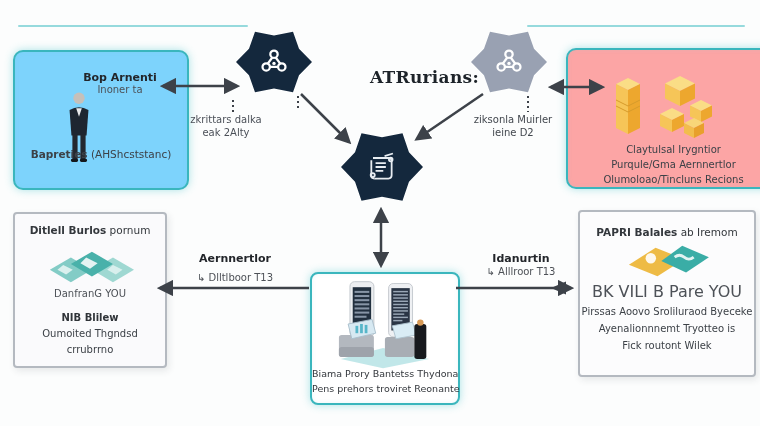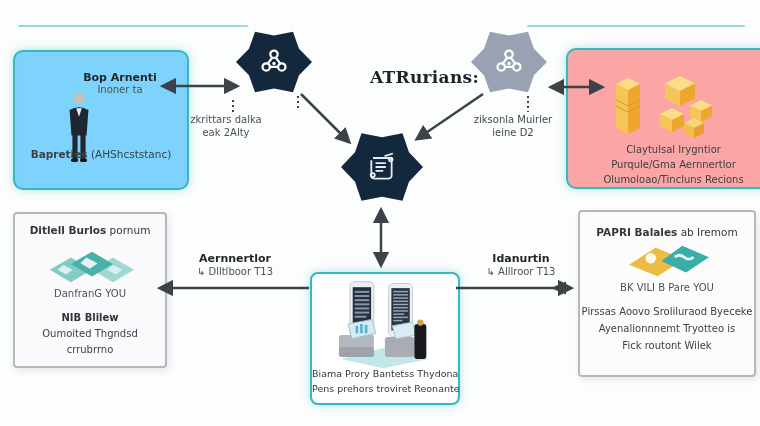--- a/index.html
+++ b/index.html
@@ -115,21 +115,21 @@
   <div class="graybox" style="left:578px;top:210px;width:174px;height:163px;background:#fcfcfd;">
     <div class="abs ctr" style="left:0;right:0;top:14px;font-size:10.5px;">
       <b>PAPRI Balales</b><span> ab Iremom</span>
     </div>
     <svg class="abs" style="left:37px;top:30px;" width="100" height="40" viewBox="0 0 100 42">
       <polygon points="38,6 68,18 40,36 10,24" fill="#eebb45"></polygon>
       <polygon points="66,4 94,16 70,32 44,20" fill="#3aada6"></polygon>
       <circle cx="33" cy="17" r="5.5" fill="#ffffff" opacity="0.9"></circle>
       <path d="M58,16 q5,-4 10,0 q5,4 10,0" stroke="#ffffff" stroke-width="3" fill="none" opacity="0.85"></path>
     </svg>
-    <div class="abs ctr t-sub" style="left:0;right:0;top:70px;font-size:10px;">BK VILI B Pare YOU</div>
+    <div class="abs ctr t-sub" style="left:0;right:0;top:70px;font-size:16px;">BK VILI B Pare YOU</div>
     <div class="abs ctr cap lines" style="left:0;right:0;top:91px;line-height:17px;">
       <div>Pirssas Aoovo Sroliluraod Byeceke</div>
       <div>Ayenalionnnemt Tryotteo is</div>
       <div>Fick routont Wilek</div>
     </div>
   </div>
 
   <div class="tealbox" style="left:310px;top:272px;width:146px;height:129px;border-radius:8px;">
     <svg class="abs" style="left:11px;top:4px;" width="122" height="92" viewBox="0 0 130 100">
       <polygon points="18,88 64,76 114,88 64,98" fill="#a7dde0" opacity="0.7"></polygon>
@@ -218,21 +218,21 @@
     <div>zkrittars dalka</div>
     <div>eak 2Alty</div>
   </div>
   <div class="abs ctr small" style="left:461px;top:113px;width:104px;color:#42474e;">
     <div>ziksonla Muirler</div>
     <div>ieine D2</div>
   </div>
 
   <div class="abs ctr" style="left:185px;top:252px;width:100px;line-height:13px;">
     <div class="t-bold" style="font-size:11px;">Aernnertlor</div>
-    <div class="t-sub" style="font-size:10px;">↳ Dlltlboor T13</div>
+    <div class="t-sub" style="font-size:10px;margin-top:6px;">↳ Dlltlboor T13</div>
   </div>
   <div class="abs ctr" style="left:471px;top:252px;width:100px;line-height:13px;">
     <div class="t-bold" style="font-size:11px;">Idanurtin</div>
     <div class="t-sub" style="font-size:10px;">↳ Alllroor T13</div>
   </div>
 
   <svg class="abs" style="left:0;top:0;pointer-events:none;" width="760" height="426" viewBox="0 0 760 426">
     <defs>
       <marker id="ah" viewBox="0 0 10 10" refX="8" refY="5" markerWidth="6.5" markerHeight="6.5" orient="auto-start-reverse">
         <path d="M0,0 L10,5 L0,10 z" fill="#3d4249"></path>

